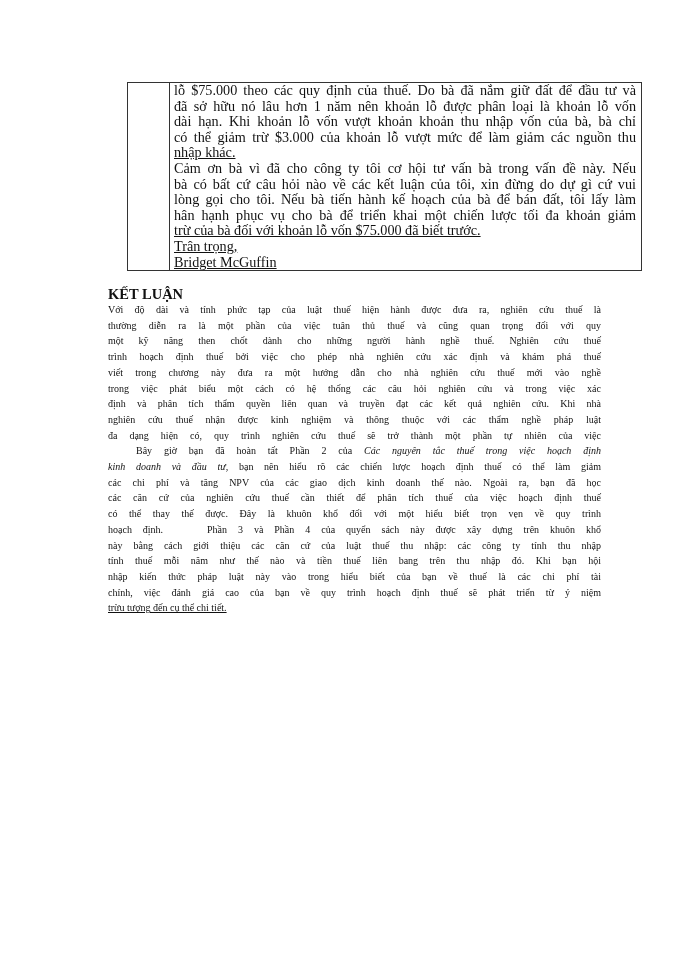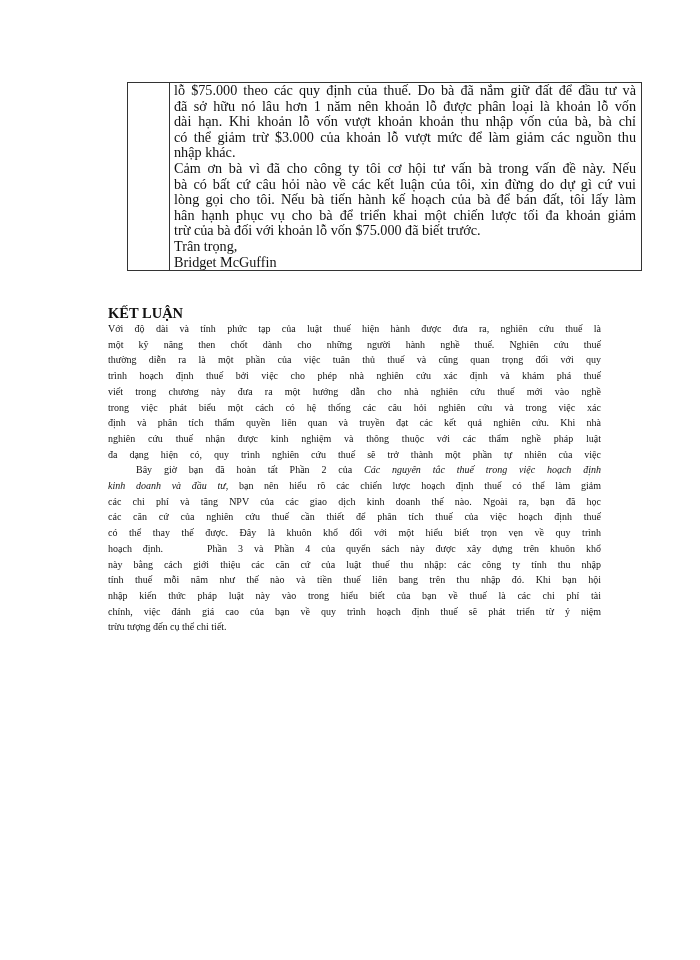--- a/index.html
+++ b/index.html
@@ -4,22 +4,22 @@
 <style>
   html, body { margin: 0; padding: 0; background: #ffffff; }
   body { width: 700px; height: 960px; position: relative; overflow: hidden;
          font-family: "Liberation Serif", "DejaVu Serif", serif; color: #111; }
   .letter-table { position: absolute; left: 127px; top: 82px; width: 515px;
                   border: 1.5px solid #333; border-collapse: collapse; }
   .letter-table td { border: 1.5px solid #333; vertical-align: top; padding: 0; }
   .col-empty { width: 41px; }
   .col-text { padding: 0 5px 0 4px !important; }
   .line { font-size: 14.2px; line-height: 15.6px; text-align: justify; text-align-last: justify; white-space: nowrap; }
-  .line.last { text-align-last: left; }
-  .section { position: absolute; left: 108px; top: 305px; width: 493px; }
+  .line.last { text-align-last: left; text-decoration: underline; }
+  .section { position: absolute; left: 108px; top: 286px; width: 493px; }
   .heading { font-weight: bold; font-size: 14.5px; line-height: 16px; margin: 0; }
   .para .line { font-size: 10px; line-height: 15.7px; }
   .indent { padding-left: 28px; }
   .it { font-style: italic; }
 </style>
 </head>
 <body>
 
 <table class="letter-table">
   <tbody>
@@ -40,22 +40,22 @@
       <div class="line last">Bridget McGuffin</div>
     </td>
   </tr>
 </tbody>
   </table>
 
 <div class="section">
   <h2 class="heading">KẾT LUẬN</h2>
   <div class="para">
     <div class="line">Với độ dài và tính phức tạp của luật thuế hiện hành được đưa ra, nghiên cứu thuế là</div>
+    <div class="line">thường diễn ra là một phần của việc tuân thủ thuế và cũng quan trọng đối với quy</div>
     <div class="line">một kỹ năng then chốt dành cho những người hành nghề thuế. Nghiên cứu thuế</div>
-    <div class="line">thường diễn ra là một phần của việc tuân thủ thuế và cũng quan trọng đối với quy</div>
     <div class="line">trình hoạch định thuế bởi việc cho phép nhà nghiên cứu xác định và khám phá thuế</div>
     <div class="line">viết trong chương này đưa ra một hướng dẫn cho nhà nghiên cứu thuế mới vào nghề</div>
     <div class="line">trong việc phát biểu một cách có hệ thống các câu hỏi nghiên cứu và trong việc xác</div>
     <div class="line">định và phân tích thẩm quyền liên quan và truyền đạt các kết quả nghiên cứu. Khi nhà</div>
     <div class="line">nghiên cứu thuế nhận được kinh nghiệm và thông thuộc với các thẩm nghề pháp luật</div>
     <div class="line">đa dạng hiện có, quy trình nghiên cứu thuế sẽ trở thành một phần tự nhiên của việc</div>
   </div>
   <div class="para">
     <div class="line indent"><span>Bây giờ bạn đã hoàn tất Phần 2 của </span><span class="it">Các nguyên tắc thuế trong việc hoạch định</span></div>
     <div class="line"><span class="it">kinh doanh và đầu tư,</span><span> bạn nên hiểu rõ các chiến lược hoạch định thuế có thể làm giảm</span></div>

